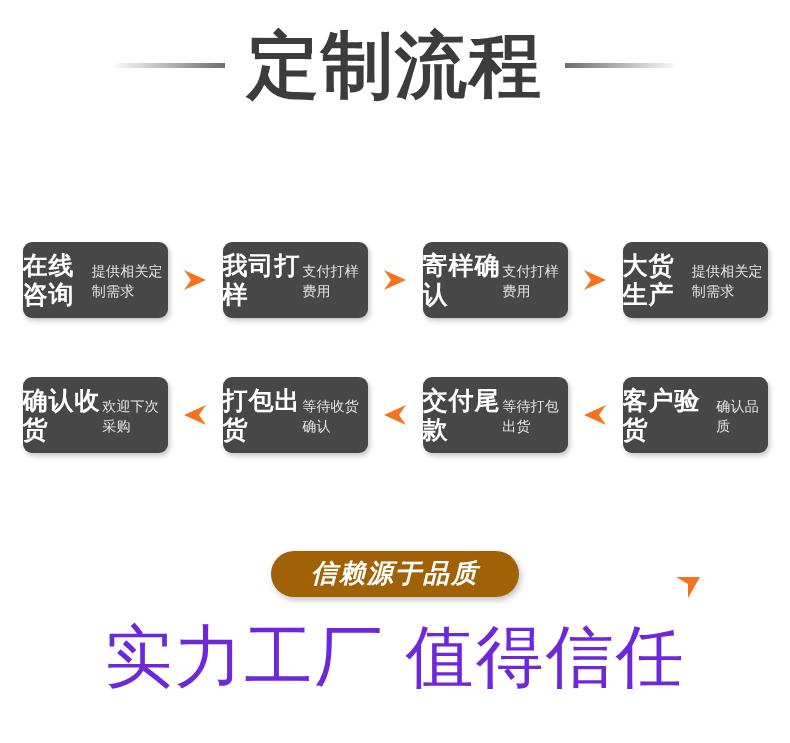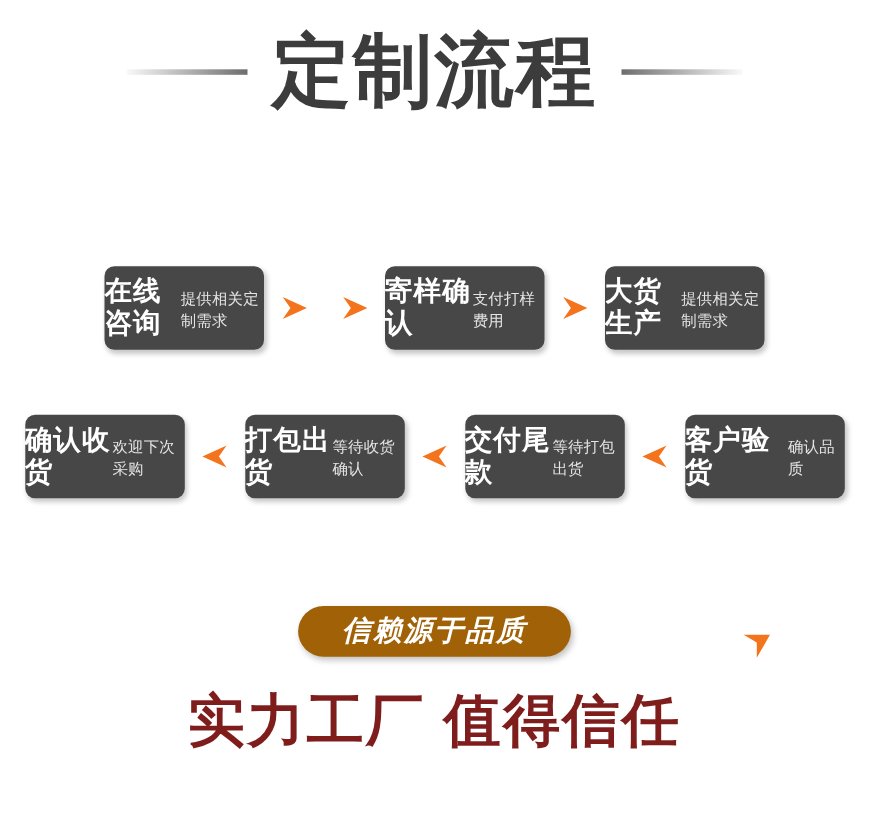--- a/index.html
+++ b/index.html
@@ -157,24 +157,24 @@
     font-style: italic;
   }
   .headline-wrap {
     position: absolute;
     top: 610px;
     left: 0;
     width: 790px;
     text-align: center;
   }
   .headline {
-    font-size: 52px;
+    font-size: 68px;
     line-height: 92px;
-    font-weight: 700;
-    color: #7f1d1d;
+    font-weight: 400;
+    color: #6d28d9;
     letter-spacing: 2px;
     white-space: nowrap;
   }
 </style>
 </head>
 <body>
 
 <div class="header">
   <div class="title-row">
     <span class="title-rule left"></span>
@@ -191,20 +191,24 @@
       <div class="step-title">在线咨询</div>
       <div class="step-sub">提供相关定制需求</div>
     </div>
 
     <div class="arrow-gap">
       <svg class="arrow-right" viewBox="0 0 30 30">
         <path d="M4 5 L26 15 L4 25 L11 15 Z" fill="#f4741e"></path>
       </svg>
     </div>
 
+    <div class="step">
+      <div class="step-title">我司打样</div>
+      <div class="step-sub">支付打样费用</div>
+    </div>
 
     <div class="arrow-gap">
       <svg class="arrow-right" viewBox="0 0 30 30">
         <path d="M4 5 L26 15 L4 25 L11 15 Z" fill="#f4741e"></path>
       </svg>
     </div>
 
     <div class="step">
       <div class="step-title">寄样确认</div>
       <div class="step-sub">支付打样费用</div>

